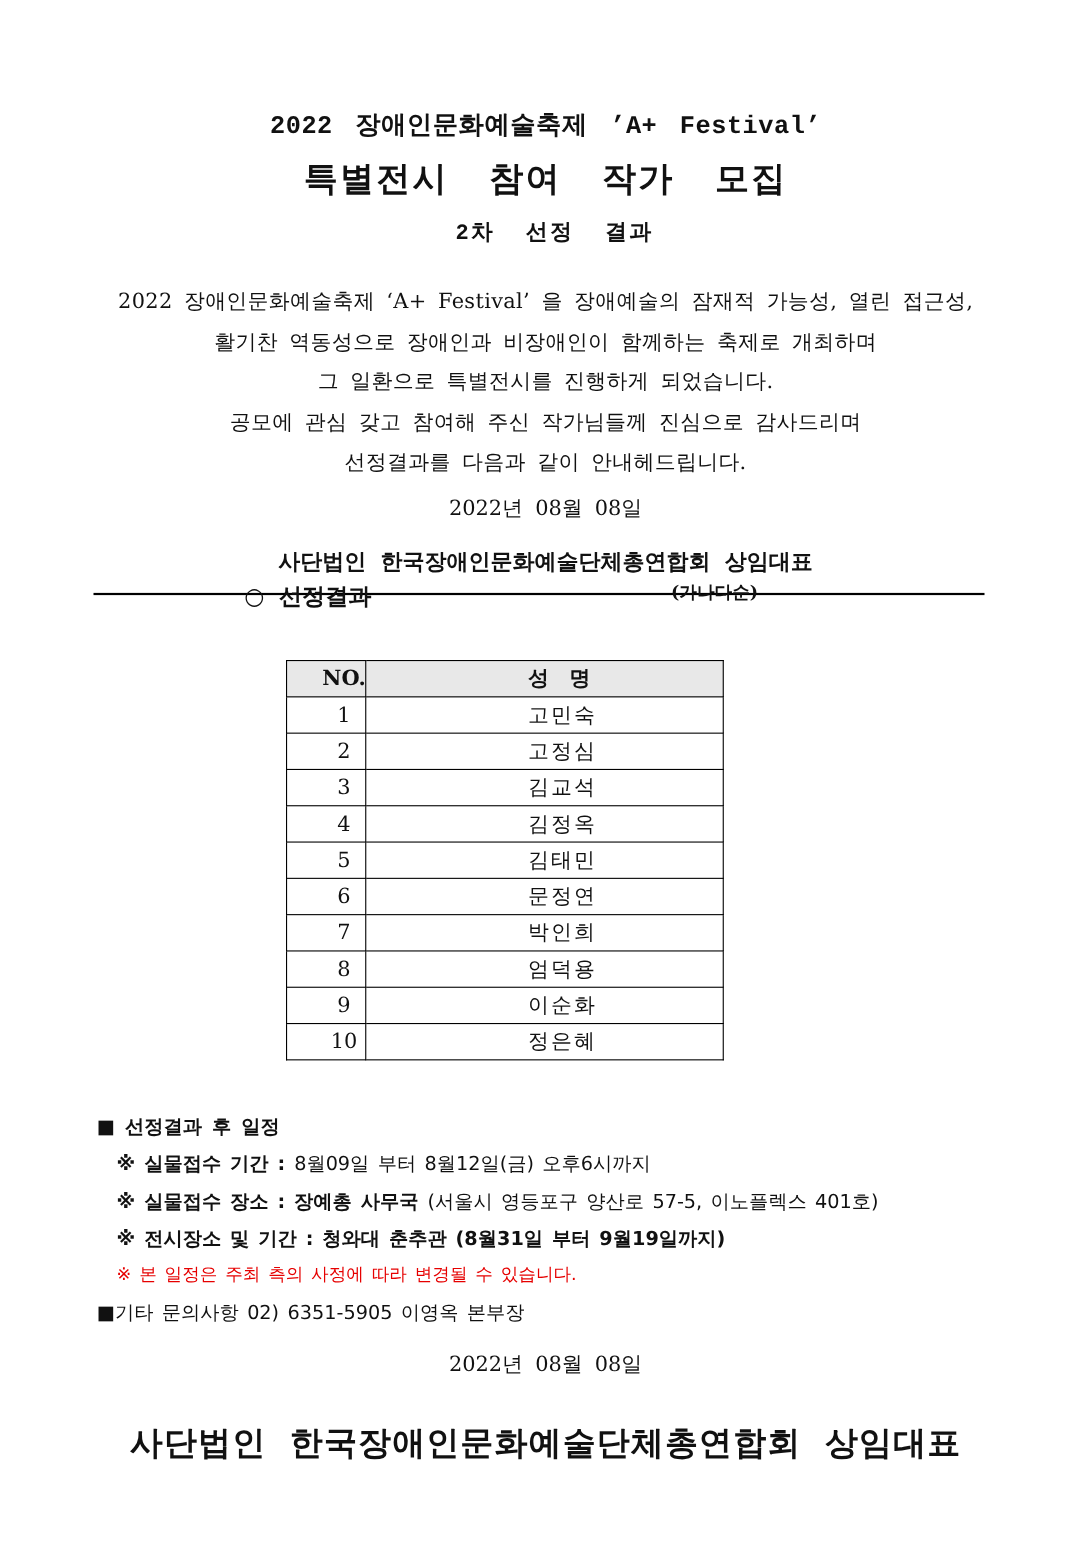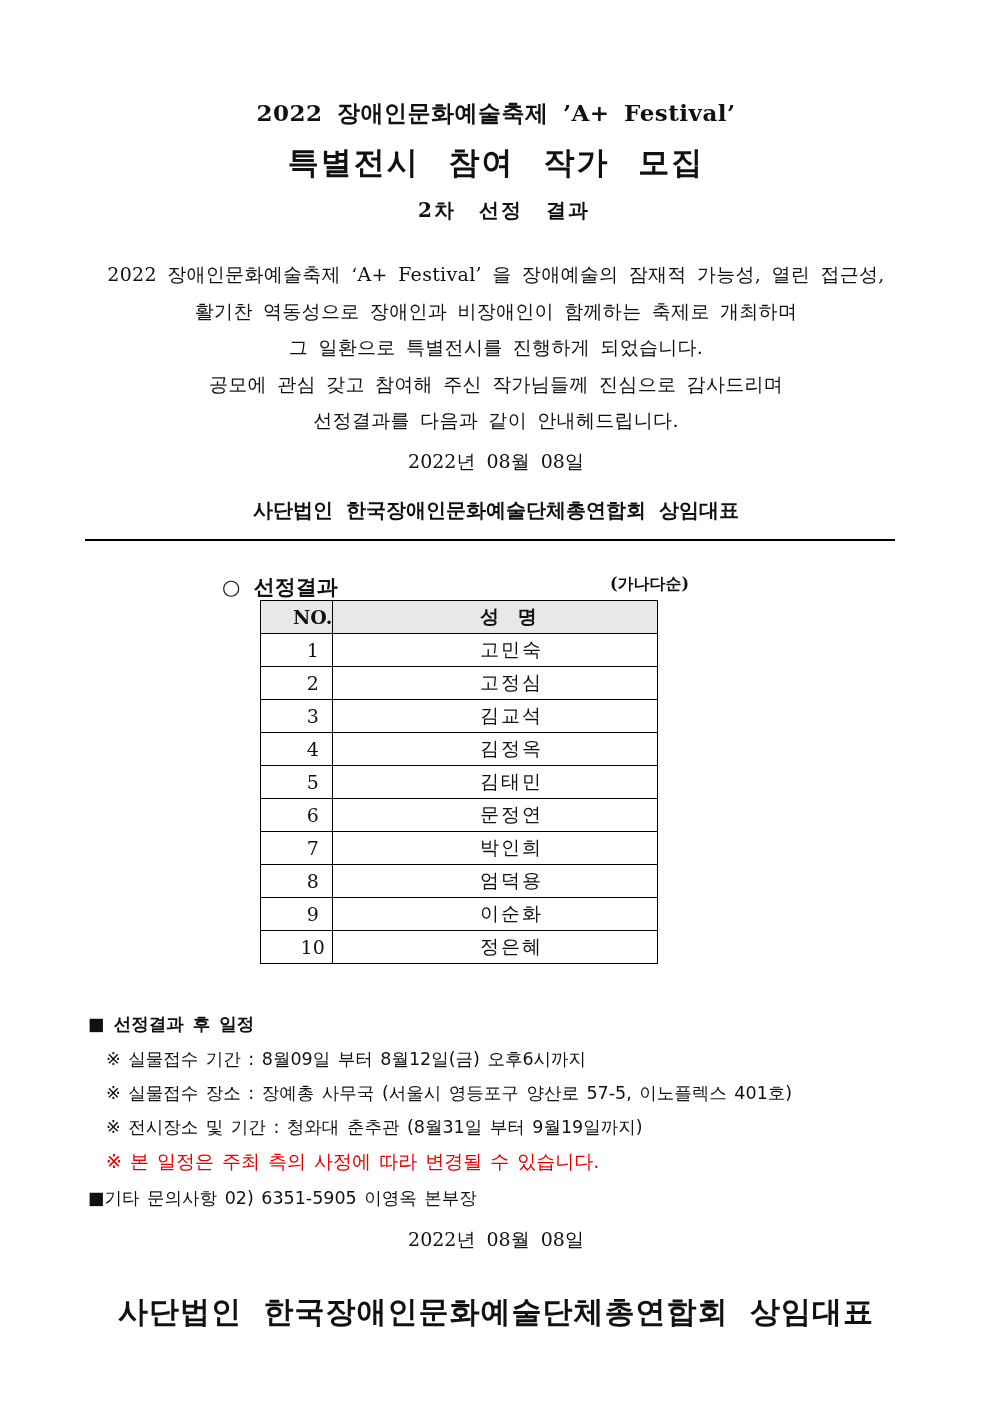--- a/index.html
+++ b/index.html
@@ -8,37 +8,37 @@
   .page {
     position: relative;
     width: 992px;
     height: 1403px;
     margin: 0 auto;
     background: #ffffff;
     overflow: hidden;
   }
 
   
-  .title-block { position: absolute; top: 98px; left: 0; width: 100%; text-align: center; }
+  .title-block { position: absolute; top: 98px; left: 0; width: 100%; text-align: center; font-family: Liberation Mono, monospace; }
   .title-line1 { font-size: 23px; font-weight: bold; letter-spacing: 0.5px; word-spacing: 6px; }
   .title-line2 { font-size: 31px; font-weight: bold; margin-top: 13px; word-spacing: 16px; letter-spacing: 2px; }
   .title-line3 { font-size: 20px; font-weight: bold; margin-top: 13px; word-spacing: 14px; letter-spacing: 2px; margin-left: 16px; }
 
   
   .intro { position: absolute; top: 256px; left: 0; width: 100%; text-align: center; }
   .intro p { font-size: 19px; line-height: 36.5px; word-spacing: 4px; letter-spacing: 0.3px; }
 
   
   .date-top { position: absolute; top: 449px; left: 0; width: 100%; text-align: center; font-size: 19px; word-spacing: 5px; }
   .org-top  { position: absolute; top: 497px; left: 0; width: 100%; text-align: center; font-size: 20px; font-weight: bold; word-spacing: 6px; }
 
   .rule { position: absolute; top: 539px; left: 85px; width: 810px; height: 0; border-top: 2px solid #000; }
 
   
-  .results-head { position: absolute; top: 573px; left: 0; width: 100%; height: 28px; }
+  .results-head { position: absolute; top: 528px; left: 0; width: 100%; height: 28px; }
   .results-title { position: absolute; left: 222px; top: 0; font-size: 21px; font-weight: bold; word-spacing: 6px; }
   .results-order { position: absolute; left: 610px; top: 1px; font-size: 16px; font-weight: bold; }
 
   
   .sel-table { position: absolute; top: 600px; left: 260px; border-collapse: collapse; }
   .sel-table th, .sel-table td {
     border: 1.5px solid #000;
     text-align: center;
     vertical-align: middle;
     font-weight: normal;
@@ -53,22 +53,22 @@
   .sel-table td { height: 33px; font-size: 19px; }
   .col-no { width: 65px; }
   .col-name { width: 325px; letter-spacing: 2px; }
   .sel-table th.col-name { letter-spacing: 6px; }
 
   
   .schedule { position: absolute; top: 1012px; left: 0; width: 100%;
               font-family: "DejaVu Sans", "Liberation Sans", sans-serif; }
   .sched-heading { margin-left: 88px; font-size: 17.5px; font-weight: bold; word-spacing: 3px; }
   .sched-item { margin-left: 106px; margin-top: 12px; font-size: 17.5px; line-height: 22px; word-spacing: 2px; }
-  .sched-item .b { font-weight: normal; }
-  .sched-notice { margin-left: 106px; margin-top: 11px; font-size: 19px; word-spacing: 2px; }
+  .sched-item .b { font-weight: bold; }
+  .sched-notice { margin-left: 106px; margin-top: 11px; font-size: 16px; word-spacing: 2px; }
   .sched-contact { margin-left: 88px; margin-top: 11px; font-size: 17.5px; word-spacing: 2px; }
 
   
   .date-bottom { position: absolute; top: 1227px; left: 0; width: 100%; text-align: center; font-size: 19px; word-spacing: 5px; }
   .org-bottom  { position: absolute; top: 1292px; left: 0; width: 100%; text-align: center;
                  font-size: 30px; font-weight: bold; word-spacing: 10px; letter-spacing: 1px; }
 </style>
 </head>
 <body>
 

